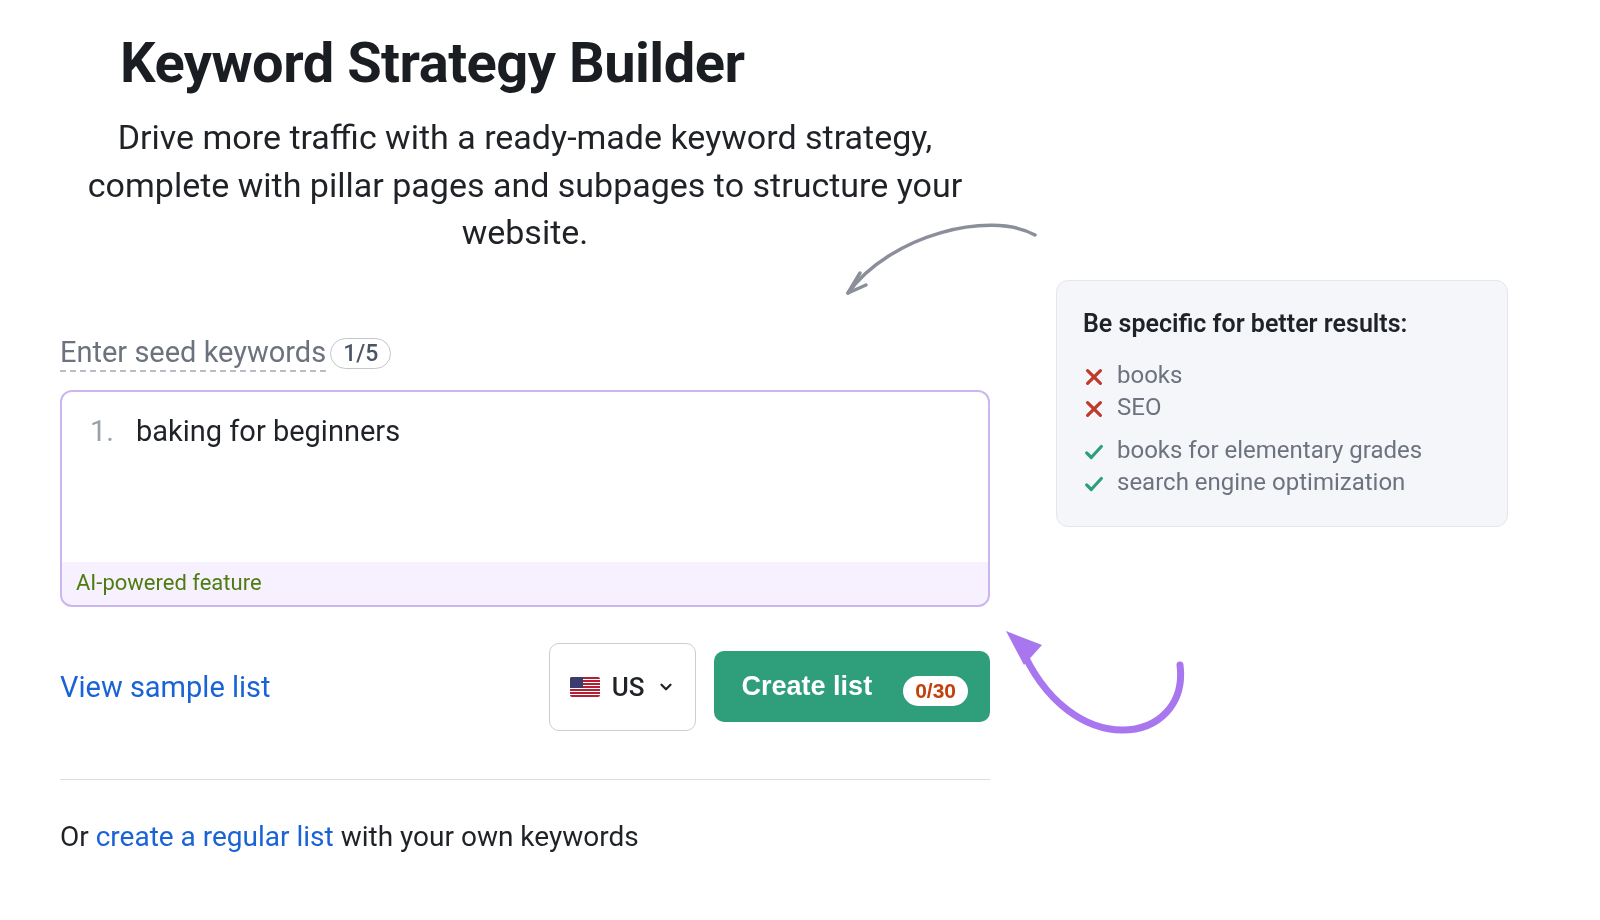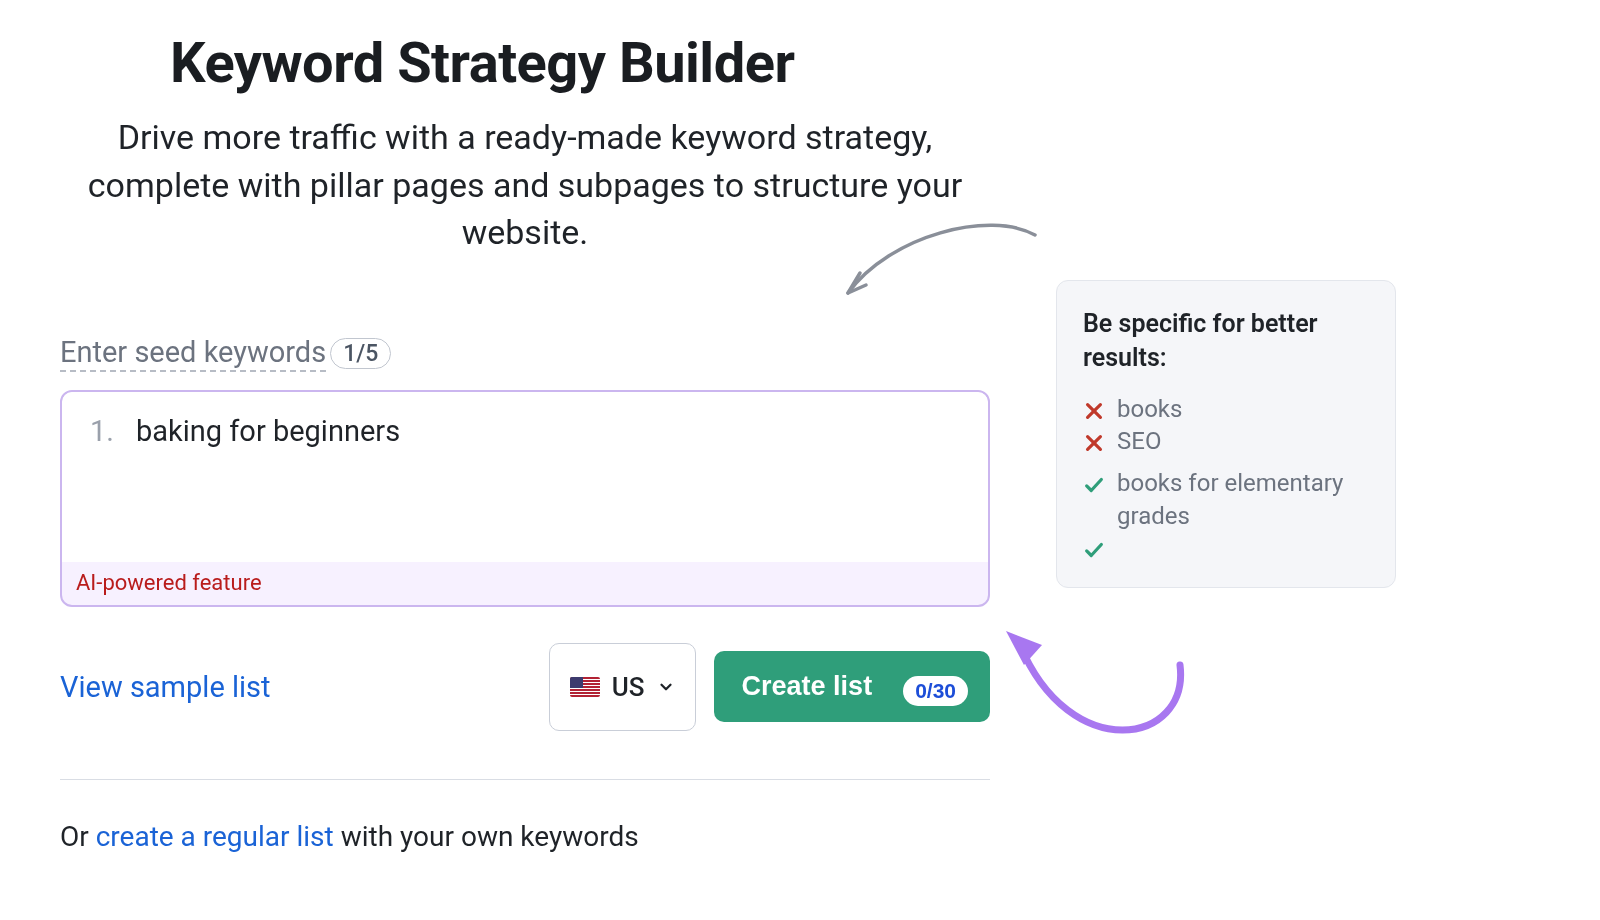--- a/index.html
+++ b/index.html
@@ -13,21 +13,21 @@
     overflow: hidden;
   }
   .container {
     padding: 30px 60px 0 60px;
     width: 1050px;
   }
   .page-title {
     font-size: 56px;
     font-weight: 700;
     color: #1a1d21;
-    margin-left: 110px;
+    margin-left: 60px;
     letter-spacing: -0.5px;
   }
   .subtitle {
     font-size: 34px;
     color: #1f2328;
     text-align: center;
     margin-top: 18px;
     line-height: 1.4;
     font-weight: 400;
     max-width: 960px;
@@ -76,21 +76,21 @@
     color: #9aa0ab;
     font-weight: 400;
   }
   .input-val {
     color: #1f2328;
     font-weight: 400;
   }
   .ai-label {
     padding: 8px 14px 10px 14px;
     font-size: 22px;
-    color: #b91c1c;
+    color: #4d7c0f;
     font-weight: 400;
   }
   .actions-row {
     display: flex;
     align-items: center;
     justify-content: space-between;
     margin-top: 36px;
   }
   .sample-link {
     color: #1a63d6;
@@ -153,21 +153,21 @@
     color: #fff;
     font-size: 27px;
     font-weight: 600;
     border: none;
     border-radius: 10px;
     padding: 16px 22px 16px 28px;
     cursor: pointer;
   }
   .create-badge {
     background: #fff;
-    color: #1d4ed8;
+    color: #c2410c;
     font-size: 21px;
     font-weight: 600;
     border-radius: 999px;
     padding: 3px 12px;
     margin-top: 9px;
   }
   .divider {
     border: none;
     border-top: 1.5px solid #d9dde4;
     margin-top: 48px;
@@ -180,21 +180,21 @@
   .alt-row a {
     color: #1a63d6;
     text-decoration: none;
   }
 
   
   .tips {
     position: absolute;
     left: 1056px;
     top: 280px;
-    width: 340px;
+    width: 452px;
     background: #f5f6f9;
     border: 1px solid #e3e6ec;
     border-radius: 12px;
     padding: 26px 26px 28px 26px;
   }
   .tips-title {
     font-size: 25px;
     font-weight: 600;
     color: #1f2328;
     line-height: 1.35;
@@ -315,20 +315,21 @@
           </svg>
       </span>
       <span>books for elementary grades</span>
     </li>
     <li>
       <span class="tick">
         <svg viewBox="0 0 24 24" fill="none" stroke-width="3.5" stroke-linecap="round" stroke-linejoin="round">
             <polyline points="4 13 9 18 20 6"></polyline>
           </svg>
       </span>
+      <span>search engine optimization</span>
     </li>
   </ul>
 </aside>
 
 <svg class="arrow1" viewBox="0 0 220 110">
   <path d="M205 20 C 160 -5, 60 20, 18 78" fill="none" stroke="#8a8f99" stroke-width="3.5" stroke-linecap="round"></path>
   <path d="M18 78 L36 70 M18 78 L30 58" fill="none" stroke="#8a8f99" stroke-width="3.5" stroke-linecap="round"></path>
 </svg>
 
 <svg class="arrow2" viewBox="0 0 230 140">

